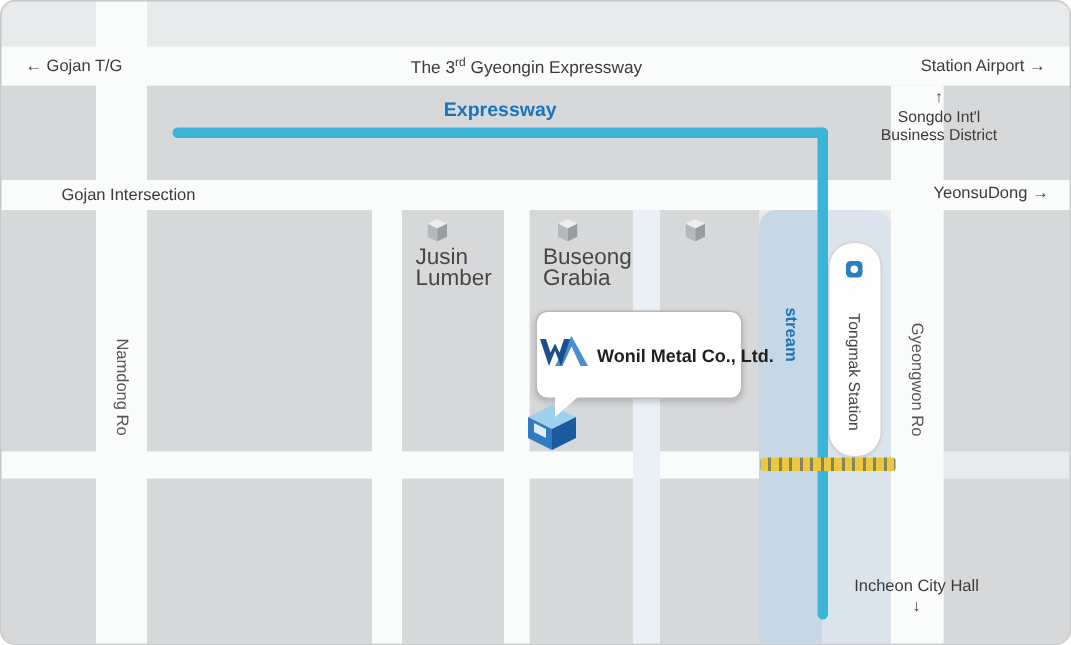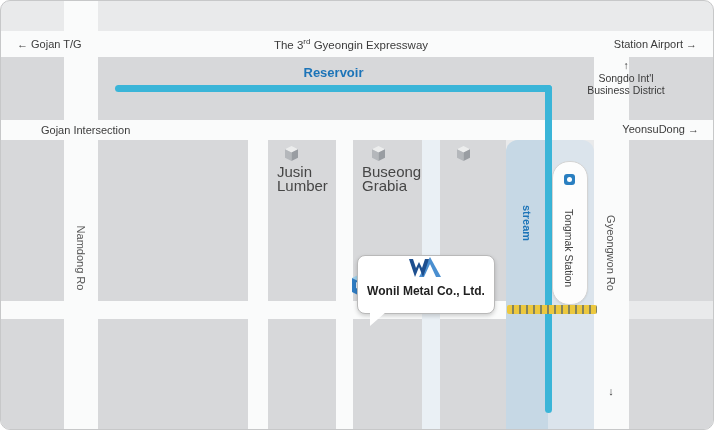--- a/index.html
+++ b/index.html
@@ -41,21 +41,21 @@
   .songdo { position:absolute; left:570px; top:58px; width:110px; text-align:center;
     font-size:10.5px; line-height:12.5px; z-index:6; }
   .cityhall { position:absolute; left:558px; top:384px; width:104px; text-align:center;
     font-size:11px; line-height:13px; z-index:6; }
   .bldg-label { position:absolute; font-size:15px; line-height:13.5px; color:#464646;
     white-space:nowrap; z-index:6; }
   .cube { position:absolute; z-index:6; }
   .callout { position:absolute; left:356px; top:206px; width:136px; height:57px;
     background:#ffffff; border:1px solid #b9b9b9; border-radius:8px;
     box-shadow:0 2px 4px rgba(0,0,0,.18); z-index:10;
-    display:flex; flex-direction:column; align-items:center; justify-content:flex-start; gap:2px;margin-top:48px; }
+    display:flex; flex-direction:row; align-items:center; justify-content:space-between; gap:2px; }
   .callout::after { content:""; position:absolute; left:12px; bottom:-13px; width:0; height:0;
     border-top:14px solid #ffffff; border-right:16px solid transparent; }
   .company-name { font-size:12px; font-weight:bold; color:#1f1f1f; white-space:nowrap; }
   .marker { position:absolute; left:350px; top:268px; z-index:9; }
   .expwy { position:absolute; left:240px; top:36px; width:220px; text-align:center;
     font-size:11.5px; z-index:6; }
   sup { font-size:8px; }
 </style>
 </head>
 <body>
@@ -85,21 +85,21 @@
   <div class="road" style="left:247px;top:139px;width:20px;height:291px"></div>
   <div class="road" style="left:335px;top:139px;width:17px;height:291px"></div>
   <div class="road road-tint" style="left:421px;top:139px;width:18px;height:291px"></div>
   <div class="road" style="left:593px;top:56px;width:35px;height:374px"></div>
 
   <div class="corridor"></div>
   <div class="stream-strip"></div>
 
   <div class="res-h"></div>
   <div class="res-v"></div>
-  <div class="res-label">Reservoir</div>
+  <div class="res-label">Expressway</div>
 
   <div class="crossing"></div>
 
   <div class="capsule">
     <span class="subway-ic"></span>
   </div>
   <div class="vlabel tongmak-label" style="left:568px;top:247px">Tongmak Station</div>
 
   <div class="hlabel" style="left:16px;top:36px">
     <span class="arrow">←</span>
@@ -175,16 +175,17 @@
   <div class="marker">
     <svg width="34" height="32" viewBox="0 0 34 32">
       <polygon points="17,1 33,9 17,17 1,9" fill="#9fd1ec"></polygon>
       <polygon points="1,9 17,17 17,31 1,23" fill="#2f7cc2"></polygon>
       <polygon points="33,9 17,17 17,31 33,23" fill="#1b5a9c"></polygon>
       <polygon points="5,13 13,17 13,23 5,19" fill="#ffffff" opacity="0.85"></polygon>
     </svg>
   </div>
 
   <div class="cityhall">
+    <div>Incheon City Hall</div>
     <div class="arrow">↓</div>
   </div>
 
 </div>
 
 </body></html>

